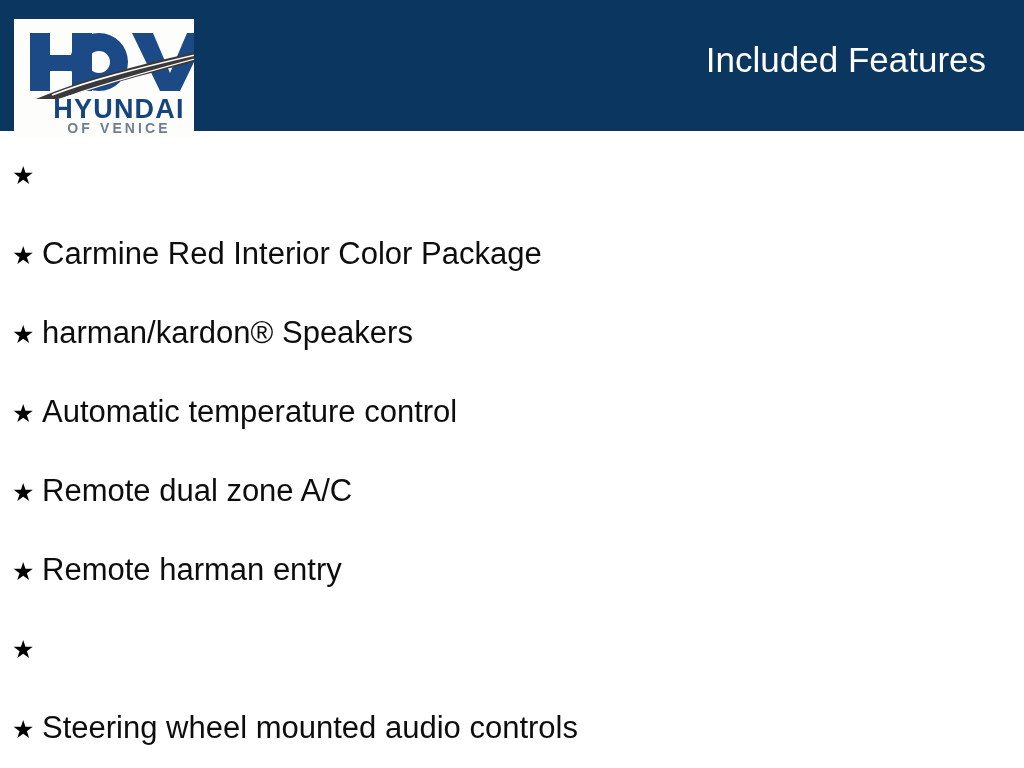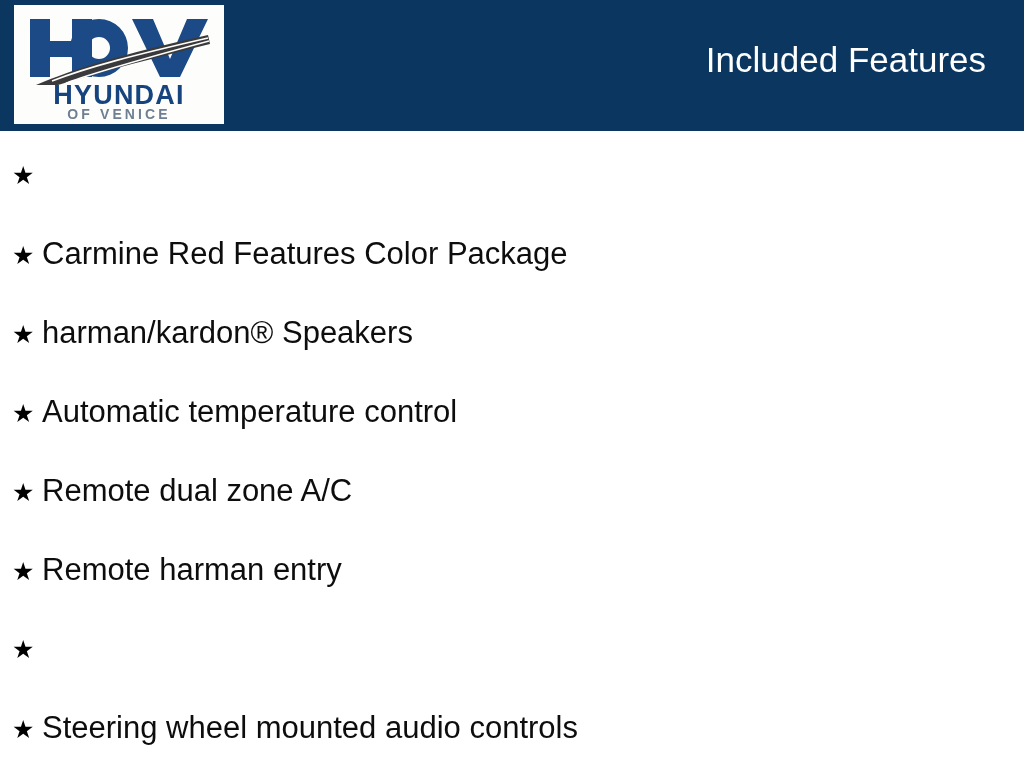--- a/index.html
+++ b/index.html
@@ -42,22 +42,22 @@
     font-weight: normal;
     line-height: 64px;
     letter-spacing: 0px;
     white-space: nowrap;
   }
 
   
   .logo-plate {
     position: absolute;
     left: 14px;
-    top: 5px;
-    width: 210px;
+    top: 19px;
+    width: 180px;
     height: 119px;
     background: #fdfdfb;
     overflow: hidden;
   }
 
   .logo-mark {
     position: absolute;
     left: 0;
     top: 0;
     width: 210px;
@@ -167,21 +167,21 @@
     </div>
 
   </div>
 
   <ul class="feature-list">
       <li class="feature-item" style="top: 24px;">
         <span class="feature-bullet">★</span>
       </li>
       <li class="feature-item" style="top: 103px;">
         <span class="feature-bullet">★</span>
-        <span class="feature-label">Carmine Red Features Color Package</span>
+        <span class="feature-label">Carmine Red Interior Color Package</span>
       </li>
       <li class="feature-item" style="top: 182px;">
         <span class="feature-bullet">★</span>
         <span class="feature-label">harman/kardon® Speakers</span>
       </li>
       <li class="feature-item" style="top: 261px;">
         <span class="feature-bullet">★</span>
         <span class="feature-label">Automatic temperature control</span>
       </li>
       <li class="feature-item" style="top: 340px;">

